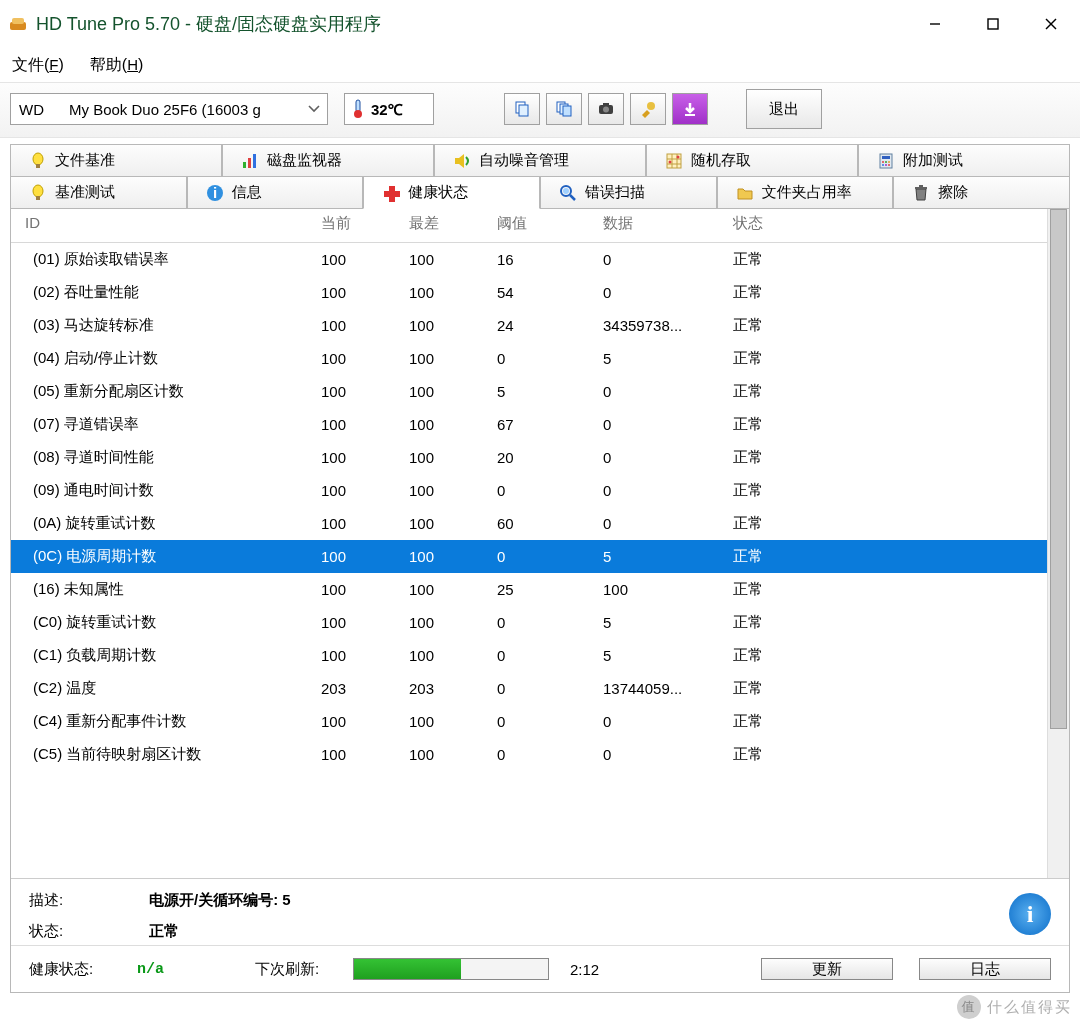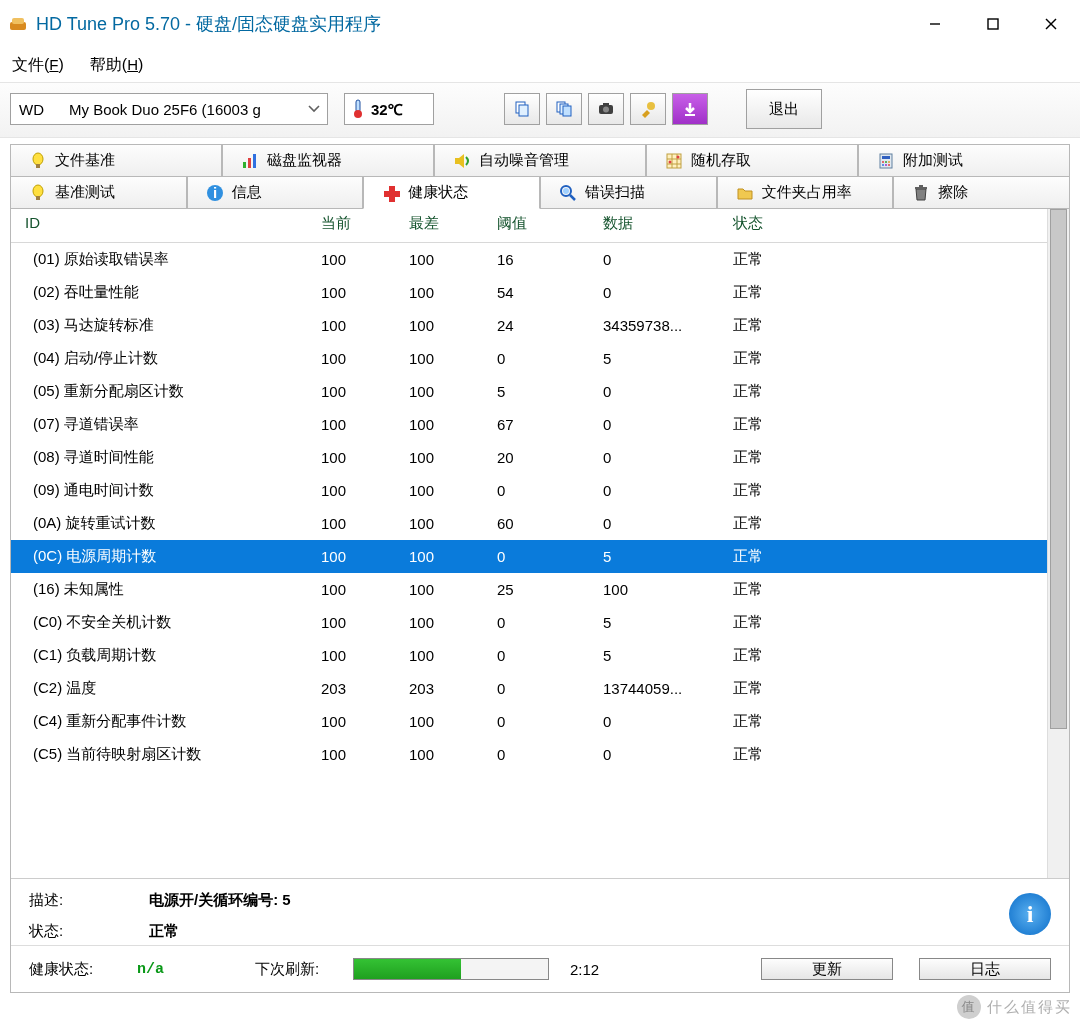--- a/index.html
+++ b/index.html
@@ -1,19 +1,19 @@
 <!DOCTYPE html>
 <html><head>
 <meta charset="utf-8">
 <style>
 *{box-sizing:border-box;margin:0;padding:0;font-family:"Microsoft YaHei","Segoe UI",Tahoma,sans-serif;font-size:15px;}
 body{background:#fff;width:1080px;height:1023px;overflow:hidden;position:relative;}
 .titlebar{height:48px;display:flex;align-items:center;padding:0 8px;background:#fff;border-bottom:1px solid #fff;}
 .titlebar .appicon{width:20px;height:20px;margin-right:8px;}
-.titlebar .title{font-size:18px;color:#0369a1;}
+.titlebar .title{font-size:18px;color:#14532d;}
 .winbtns{position:absolute;right:0;top:0;height:48px;display:flex;}
 .winbtns .wbtn{width:58px;height:48px;display:flex;align-items:center;justify-content:center;font-size:16px;color:#000;}
 .menubar{height:34px;display:flex;align-items:center;padding:0 12px;gap:26px;}
 .menubar .mitem{font-size:16px;color:#000;}
 .menubar .mitem u{text-decoration:underline;}
 .toolbar-wrap{padding:6px 10px 8px 10px;border-top:1px solid #e5e5e5;border-bottom:1px solid #e5e5e5;background:linear-gradient(#fdfdfd,#f2f2f2);}
 .toolbar{display:flex;align-items:center;gap:10px;}
 .drive-select{width:318px;height:32px;border:1px solid #a0a0a0;background:#fff;display:flex;align-items:center;padding:0 8px;font-family:"Courier New",monospace;font-size:16px;position:relative;}
 .drive-select .dd{position:absolute;right:2px;top:2px;bottom:2px;width:22px;display:flex;align-items:center;justify-content:center;color:#606060;}
 .temp-box{width:90px;height:32px;border:1px solid #a0a0a0;background:#fff;display:flex;align-items:center;padding:0 6px;gap:6px;font-weight:bold;margin-left:6px;}
@@ -26,21 +26,21 @@
 .tab.active{background:#fff;z-index:2;border-bottom:1px solid #fff;margin-bottom:-1px;}
 .tabrow.top .tab{flex:1;}
 .tabrow.bot .tab{flex:1;}
 .tab .ticon{width:18px;height:18px;flex-shrink:0;}
 .content{border:1px solid #b8b8b8;margin:0 10px;background:#fff;display:flex;flex-direction:column;height:785px;}
 .table-wrap{flex:1;display:flex;overflow:hidden;border-bottom:1px solid #ccc;}
 .table-inner{flex:1;overflow:hidden;}
 .vscrollbar{width:22px;background:#f0f0f0;border-left:1px solid #ddd;position:relative;}
 .vscrollbar .thumb{position:absolute;left:2px;right:2px;top:0;height:520px;background:#c8c8c8;border:1px solid #a0a0a0;}
 .thead{display:flex;height:34px;border-bottom:1px solid #d8d8d8;background:#fff;}
-.thead .th{padding:5px 10px;color:#14532d;}
+.thead .th{padding:5px 10px;color:#737373;}
 .tbody .tr{display:flex;height:33px;align-items:center;}
 .tbody .tr.selected{background:#0a7bdb;color:#fff;}
 .td,.th{padding:0 10px;}
 .c-id{width:300px;padding-left:22px;}
 .thead .c-id{padding-left:14px;}
 .c-cur{width:88px;}
 .c-worst{width:88px;}
 .c-thr{width:106px;}
 .c-data{width:130px;}
 .c-stat{width:120px;}
@@ -370,21 +370,21 @@
           </div>
           <div class="tr">
             <div class="td c-id">(16) 未知属性</div>
             <div class="td c-cur">100</div>
             <div class="td c-worst">100</div>
             <div class="td c-thr">25</div>
             <div class="td c-data">100</div>
             <div class="td c-stat">正常</div>
           </div>
           <div class="tr">
-            <div class="td c-id">(C0) 不安全关机计数</div>
+            <div class="td c-id">(C0) 旋转重试计数</div>
             <div class="td c-cur">100</div>
             <div class="td c-worst">100</div>
             <div class="td c-thr">0</div>
             <div class="td c-data">5</div>
             <div class="td c-stat">正常</div>
           </div>
           <div class="tr">
             <div class="td c-id">(C1) 负载周期计数</div>
             <div class="td c-cur">100</div>
             <div class="td c-worst">100</div>

